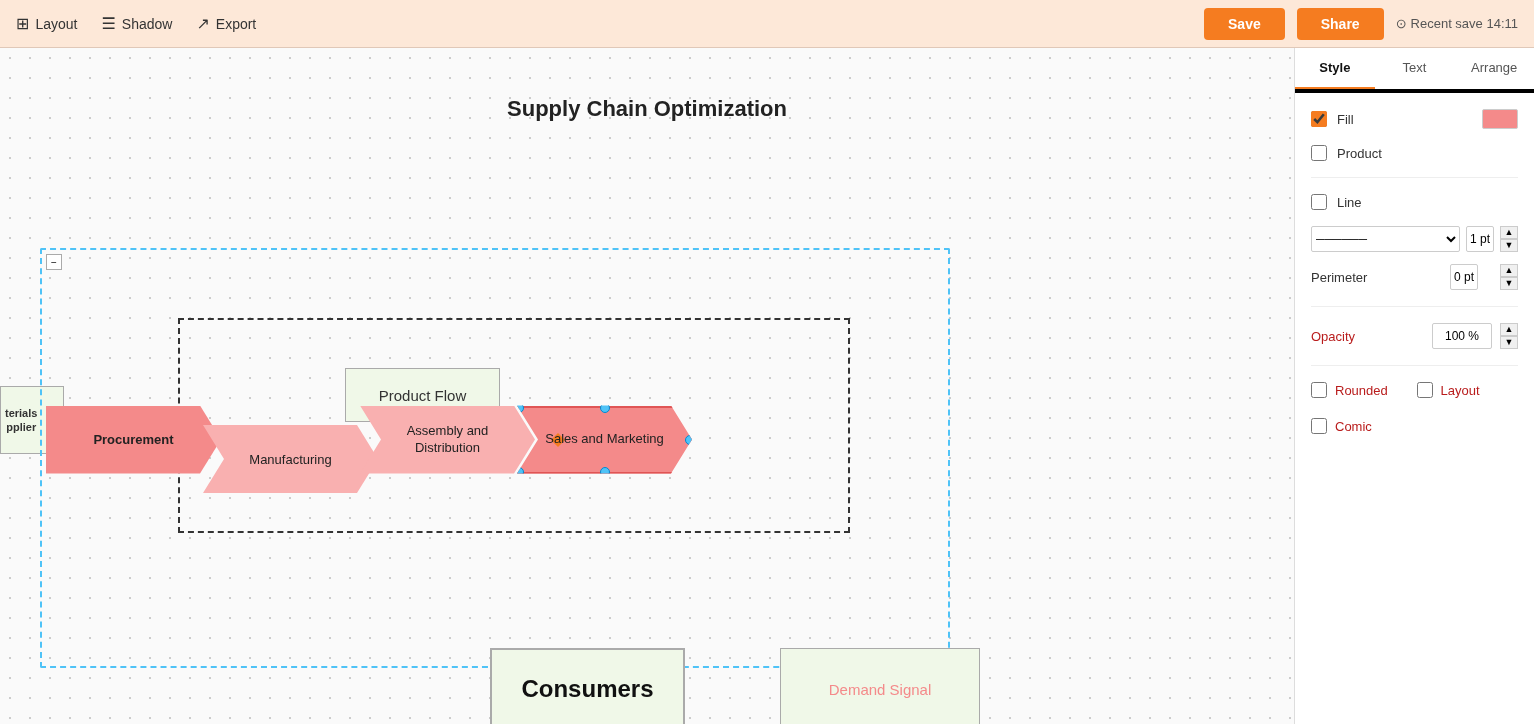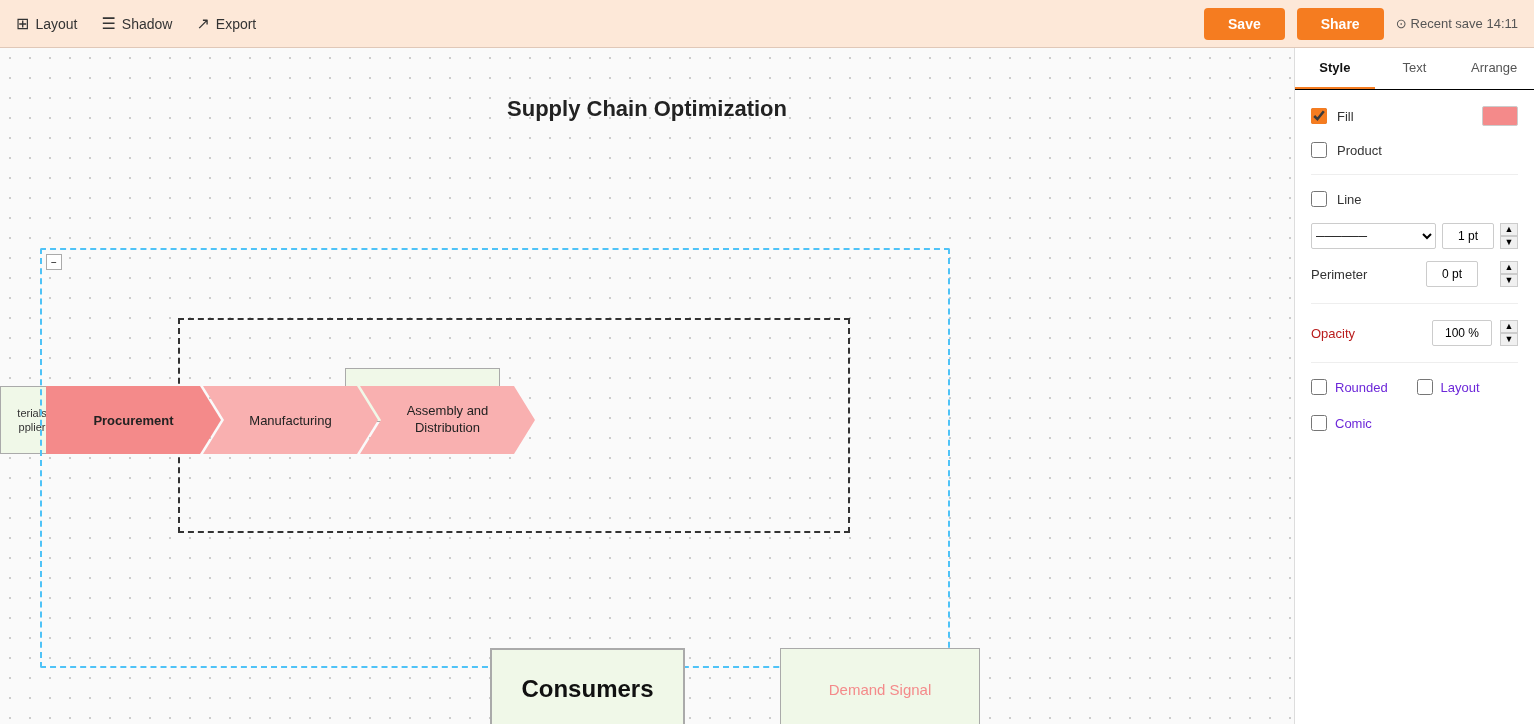--- a/index.html
+++ b/index.html
@@ -125,21 +125,21 @@
       clip-path: polygon(0 0, 88% 0, 100% 50%, 88% 100%, 0 100%, 12% 50%);
       margin-left: -18px;
     }
     .chevron:first-child {
       margin-left: 0;
       clip-path: polygon(0 0, 88% 0, 100% 50%, 88% 100%, 0 100%, 0% 50%);
     }
 
     .chevron-transport { background: #f48a8a; }
     .chevron-procurement { background: #f48a8a; font-weight: bold; }
-    .chevron-manufacturing { background: #f9b0b0; }
+    .chevron-manufacturing { background: #f9b0b0; margin-top: 39px; }
     .chevron-assembly { background: #f9b0b0; }
     .chevron-sales {
       background: #f48a8a;
       border: 2px solid #e05555;
       position: relative;
     }
 
     
     .handle {
       position: absolute;
@@ -203,25 +203,25 @@
     .materials-box {
       position: absolute;
       top: 240px;
       left: -60px;
       width: 80px;
       height: 68px;
       background: #f0f8e8;
       border: 1px solid #aaa;
       display: flex;
       align-items: center;
-      justify-content: center;
       font-size: 11px;
       color: #333;
       text-align: center;
       padding: 4px;
+      font-weight: bold;
     }
 
     
     .rotate-handle {
       position: absolute;
       top: -20px;
       left: 50%;
       transform: translateX(-50%);
       width: 16px;
       height: 16px;
@@ -253,21 +253,21 @@
       width: 240px;
       background: white;
       border-left: 1px solid #ddd;
       display: flex;
       flex-direction: column;
       flex-shrink: 0;
     }
 
     .panel-tabs {
       display: flex;
-      border-bottom: 1px solid #000000;
+      border-bottom: 4px solid #000000;
     }
     .panel-tab {
       flex: 1;
       text-align: center;
       padding: 12px 4px;
       font-size: 13px;
       color: #555;
       cursor: pointer;
       border-bottom: 2px solid transparent;
     }
@@ -323,21 +323,21 @@
     }
     .line-dropdown {
       flex: 1;
       height: 26px;
       border: 1px solid #ccc;
       border-radius: 2px;
       font-size: 12px;
       background: white;
     }
     .pt-input {
-      width: 52px;
+      width: 28px;
       height: 26px;
       border: 1px solid #ccc;
       border-radius: 2px;
       font-size: 12px;
       text-align: center;
     }
     .pt-spinner {
       display: flex;
       flex-direction: column;
       gap: 0;
@@ -369,21 +369,21 @@
       margin-bottom: 16px;
     }
     .opacity-label { font-size: 13px; color: #b91c1c; flex: 1; }
 
     .checkbox-row {
       display: flex;
       align-items: center;
       gap: 8px;
       margin-bottom: 12px;
     }
-    .checkbox-label { font-size: 13px; color: #6d28d9; }
+    .checkbox-label { font-size: 13px; color: #b91c1c; }
 
     .two-col-checkboxes {
       display: grid;
       grid-template-columns: 1fr 1fr;
       gap: 8px 4px;
       margin-bottom: 8px;
     }
   </style>
 </head>
 <body>
@@ -433,20 +433,36 @@
       </div>
 
       <div class="chevron chevron-manufacturing" style="margin-left:-18px; z-index:3;">
         <span style="padding: 0 8px; text-align:center; font-size:13px;">Manufacturing</span>
       </div>
 
       <div class="chevron chevron-assembly" style="margin-left:-18px; z-index:4;">
         <span style="padding: 0 16px; text-align:center; font-size:13px; line-height:1.3;">Assembly and Distribution</span>
       </div>
 
+      <div class="chevron chevron-sales" style="margin-left:-18px; z-index:5; position:relative;">
+
+        <div class="rotate-handle"></div>
+
+        <div class="handle" style="top:-5px; left:-5px;"></div>
+        <div class="handle" style="top:-5px; left:50%; transform:translateX(-50%);"></div>
+        <div class="handle" style="top:-5px; right:-5px;"></div>
+        <div class="handle" style="top:50%; transform:translateY(-50%); left:-5px;"></div>
+        <div class="handle" style="top:50%; transform:translateY(-50%); right:-5px;"></div>
+        <div class="handle" style="bottom:-5px; left:-5px;"></div>
+        <div class="handle" style="bottom:-5px; left:50%; transform:translateX(-50%);"></div>
+        <div class="handle" style="bottom:-5px; right:-5px;"></div>
+
+        <div class="diamond-handle" style="top:50%; left:20%; transform:translateY(-50%) rotate(45deg);"></div>
+        <span style="padding: 0 16px; text-align:center; font-size:13px; line-height:1.3; position:relative; z-index:1;">Sales and Marketing</span>
+      </div>
     </div>
 
     <div style="position:absolute; top:270px; left:178px; width:672px; height:215px; border:2px dashed #333; pointer-events:none;"></div>
 
     <div class="product-flow-box">
       <span style="font-size:15px; color:#333;">Product Flow</span>
     </div>
 
     <div class="consumers-box">
       <span>Consumers</span>

